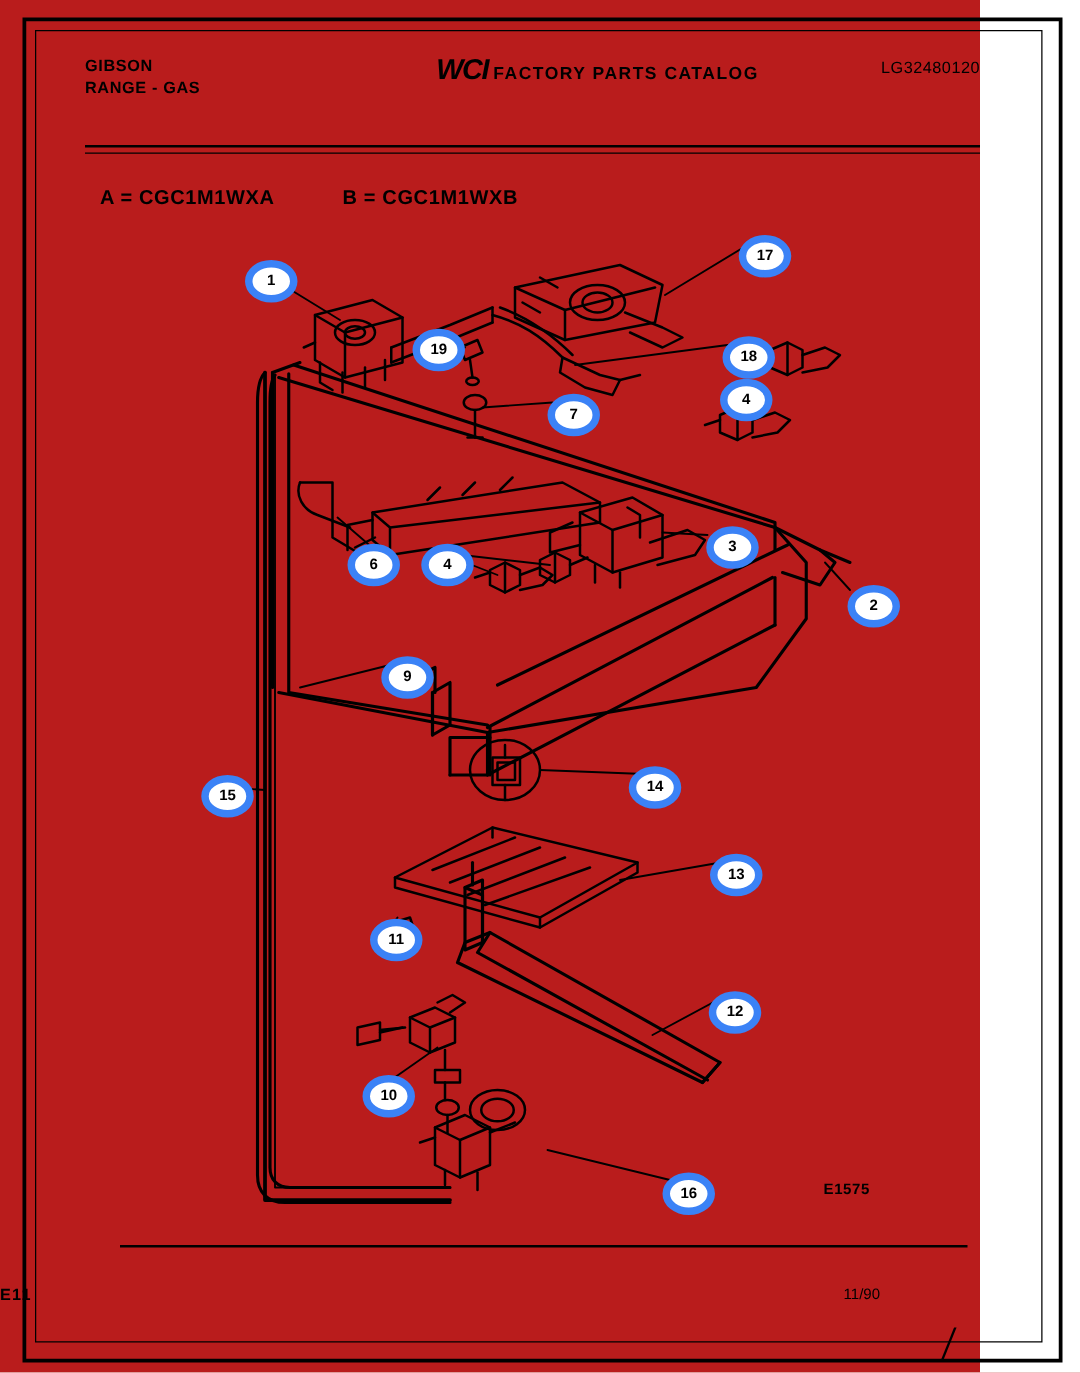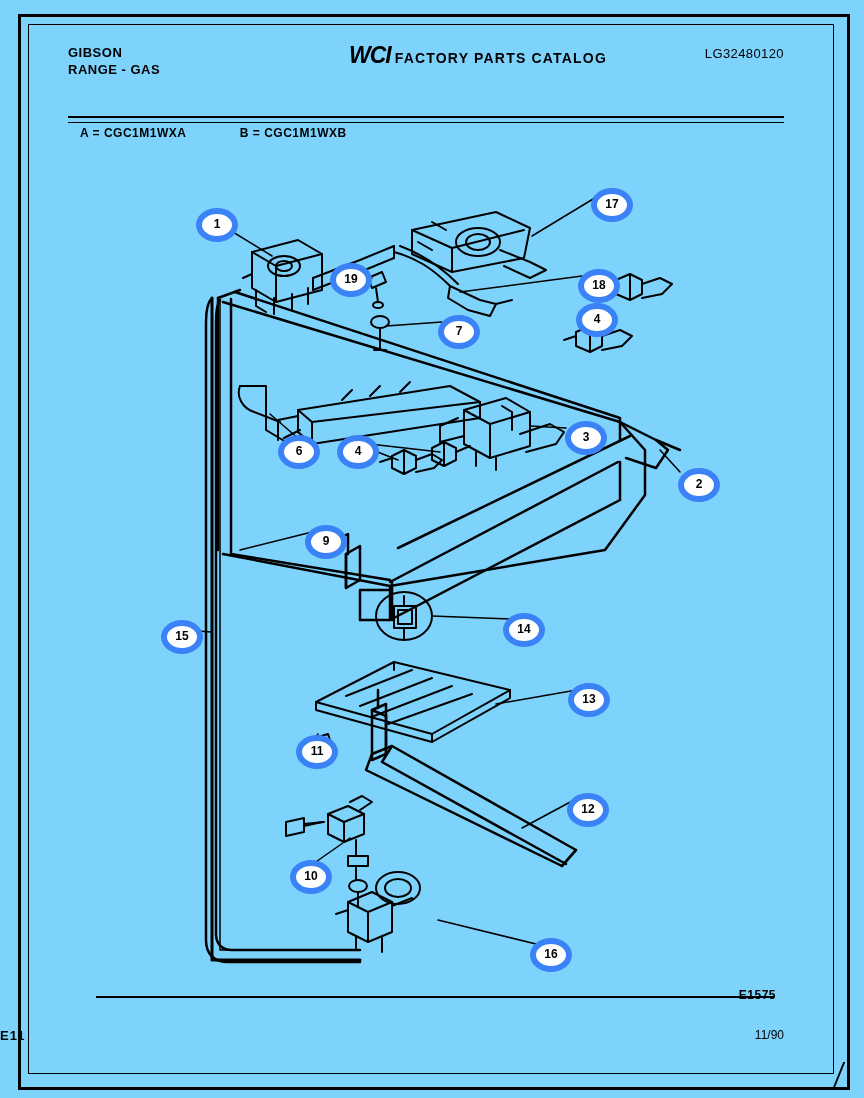--- a/index.html
+++ b/index.html
@@ -1,40 +1,40 @@
 <!DOCTYPE html>
 <html><head>
 <meta charset="utf-8">
 <style>
   html,body{margin:0;padding:0;background:#ffffff;}
   body{width:864px;height:1098px;font-family:"Liberation Sans",sans-serif;color:#000;}
-  .page{position:relative;width:864px;height:1098px;background:#7dd3fc;}
+  .page{position:relative;width:784px;height:1098px;background:#b91c1c;}
   .outer-frame{position:absolute;left:18px;top:14px;width:826px;height:1070px;border:3px solid #000;}
   .inner-frame{position:absolute;left:28px;top:24px;width:804px;height:1048px;border:1px solid #000;}
   .corner-mark{position:absolute;width:26px;height:26px;}
   .corner-mark.br{right:26px;bottom:10px;}
   .corner-mark.br:before{content:"";position:absolute;left:0;top:0;width:26px;height:26px;border-right:2px solid #000;transform:skewX(-22deg);}
 
   .header{position:absolute;left:68px;top:42px;width:716px;height:44px;}
   .brand{position:absolute;left:0;top:2px;font-size:13px;font-weight:bold;letter-spacing:0.5px;line-height:17px;}
   .catalog{position:absolute;left:240px;top:0px;width:340px;text-align:center;}
   .wci{font-size:23px;font-weight:bold;font-style:italic;letter-spacing:-1px;}
   .catalog-label{font-size:14px;font-weight:bold;letter-spacing:1.2px;margin-left:4px;}
   .doc-id{position:absolute;right:0;top:4px;font-size:13px;letter-spacing:0.4px;}
 
   .rule1{position:absolute;left:68px;top:116px;width:716px;height:2px;background:#000;}
   .rule2{position:absolute;left:68px;top:122px;width:716px;height:1px;background:#000;}
   .rule-bottom{position:absolute;left:96px;top:996px;width:678px;height:2px;background:#000;}
 
-  .models{position:absolute;left:80px;top:126px;font-size:12px;font-weight:bold;letter-spacing:0.5px;}
+  .models{position:absolute;left:80px;top:150px;font-size:16px;font-weight:bold;letter-spacing:0.5px;}
   .models .m2{margin-left:50px;}
 
   .footer-page{position:absolute;left:0;top:1028px;width:864px;font-size:13px;font-weight:bold;letter-spacing:1px;}
   .footer-date{position:absolute;right:80px;top:1028px;font-size:12px;}
-  .fig-code{position:absolute;right:88px;top:988px;font-size:12px;font-weight:bold;letter-spacing:0.5px;padding-left:48px;}
+  .fig-code{position:absolute;right:88px;top:944px;font-size:12px;font-weight:bold;letter-spacing:0.5px;padding-left:48px;}
 
   .diagram{position:absolute;left:60px;top:150px;width:744px;height:840px;}
   .diagram svg{display:block;}
 
   .callout{position:absolute;width:30px;height:22px;border:6px solid #3b82f6;border-radius:50%;
            font-size:12px;font-weight:bold;text-align:center;line-height:20px;background:#fff;}
 </style>
 </head>
 <body>
 

